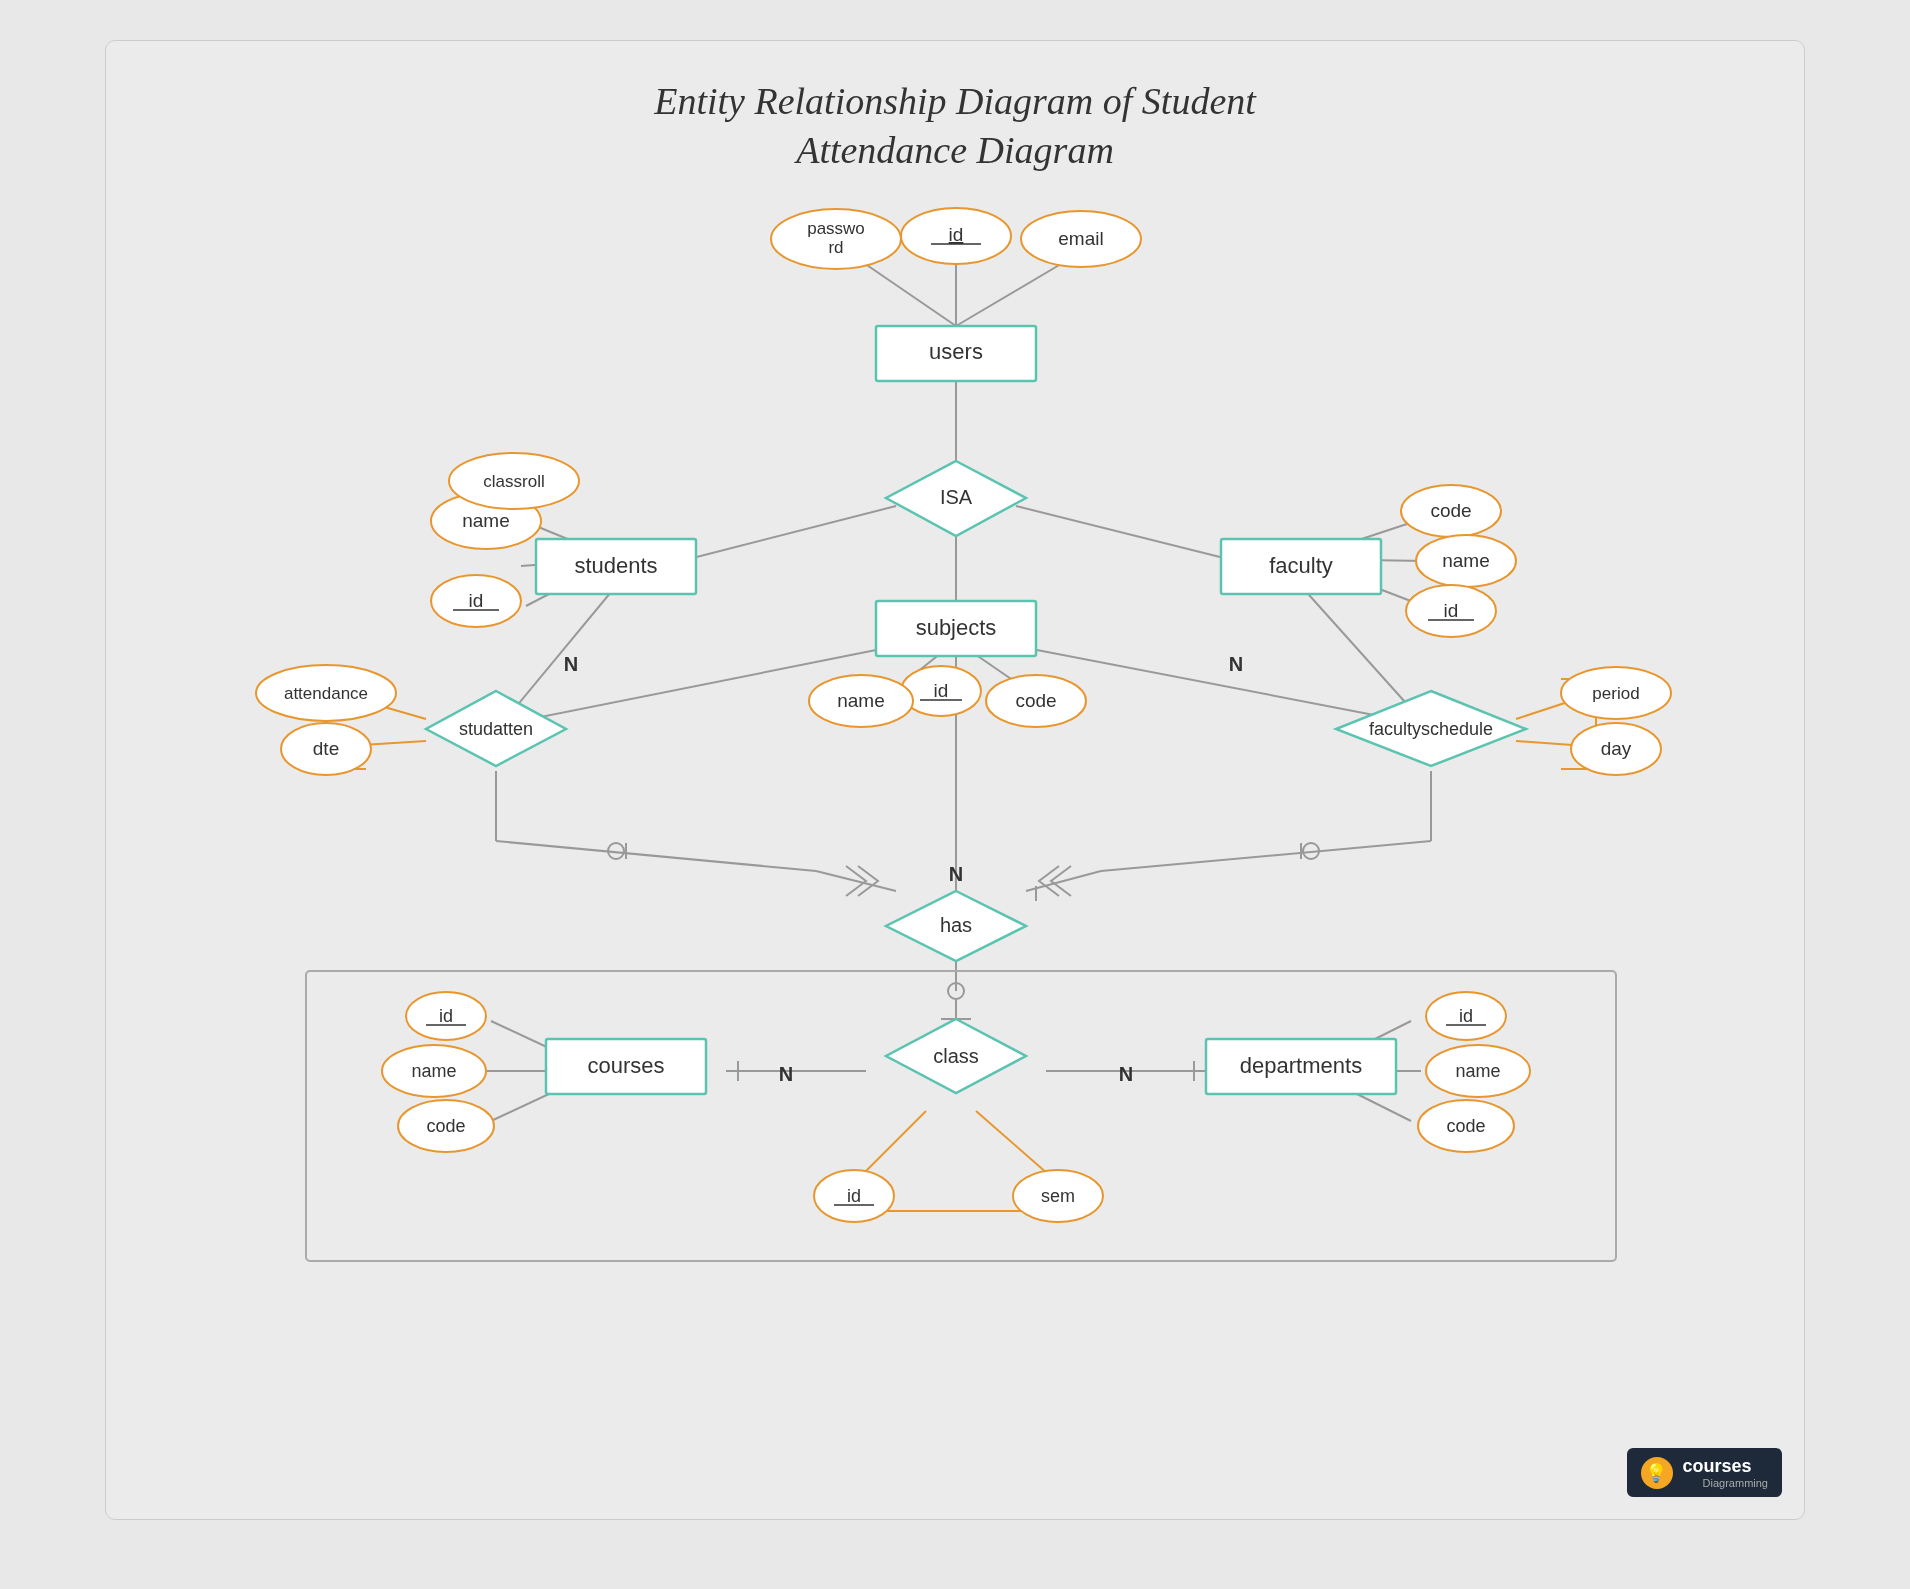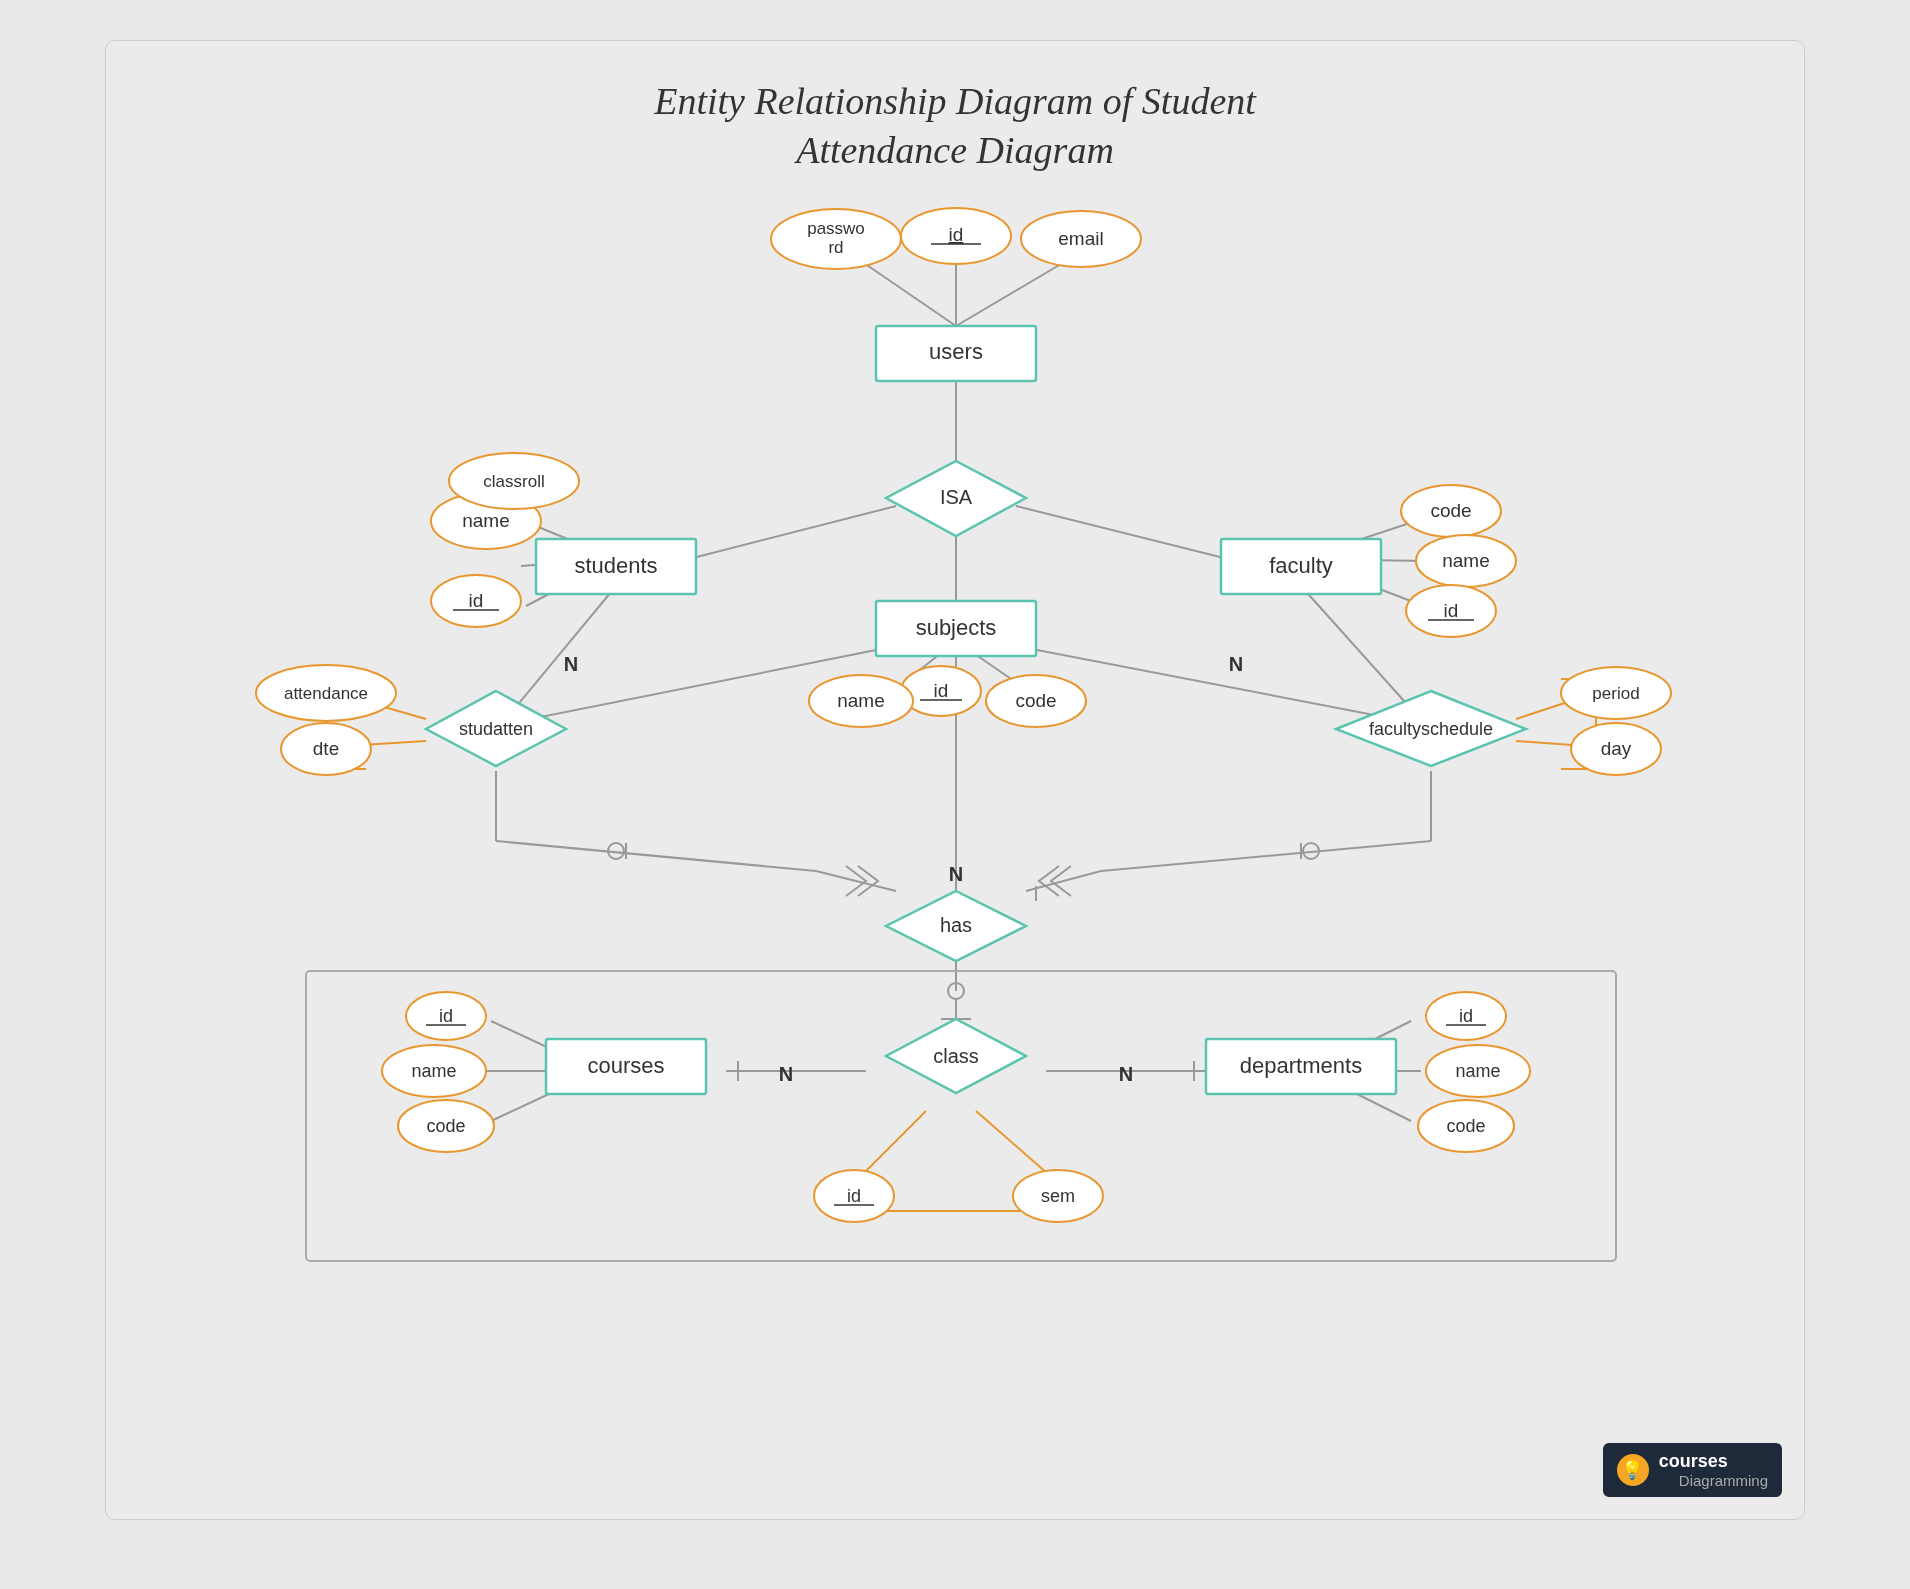--- a/index.html
+++ b/index.html
@@ -59,21 +59,21 @@
       font-size: 18px;
     }
     .creately-text {
       color: white;
       font-size: 18px;
       font-family: Arial, sans-serif;
       font-weight: bold;
     }
     .creately-sub {
       color: #aaa;
-      font-size: 15px;
+      font-size: 11px;
       font-family: Arial, sans-serif;
       display: block;
       padding-left: 20px;
     }
   </style>
 </head>
 <body>
 
 <div class="main-container">
   <div class="title">

